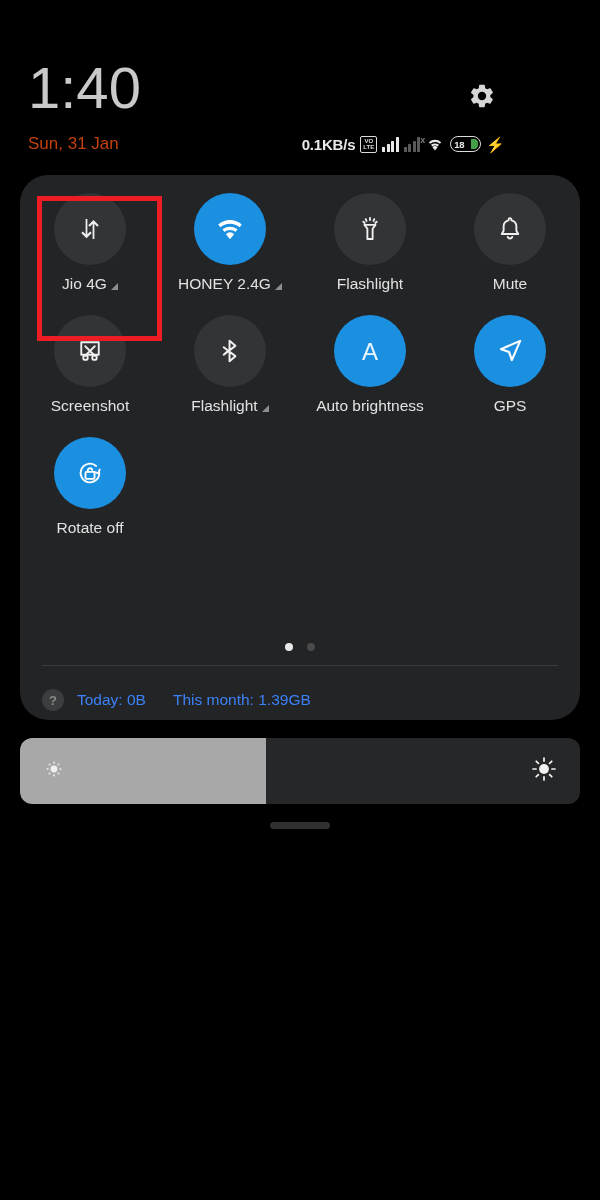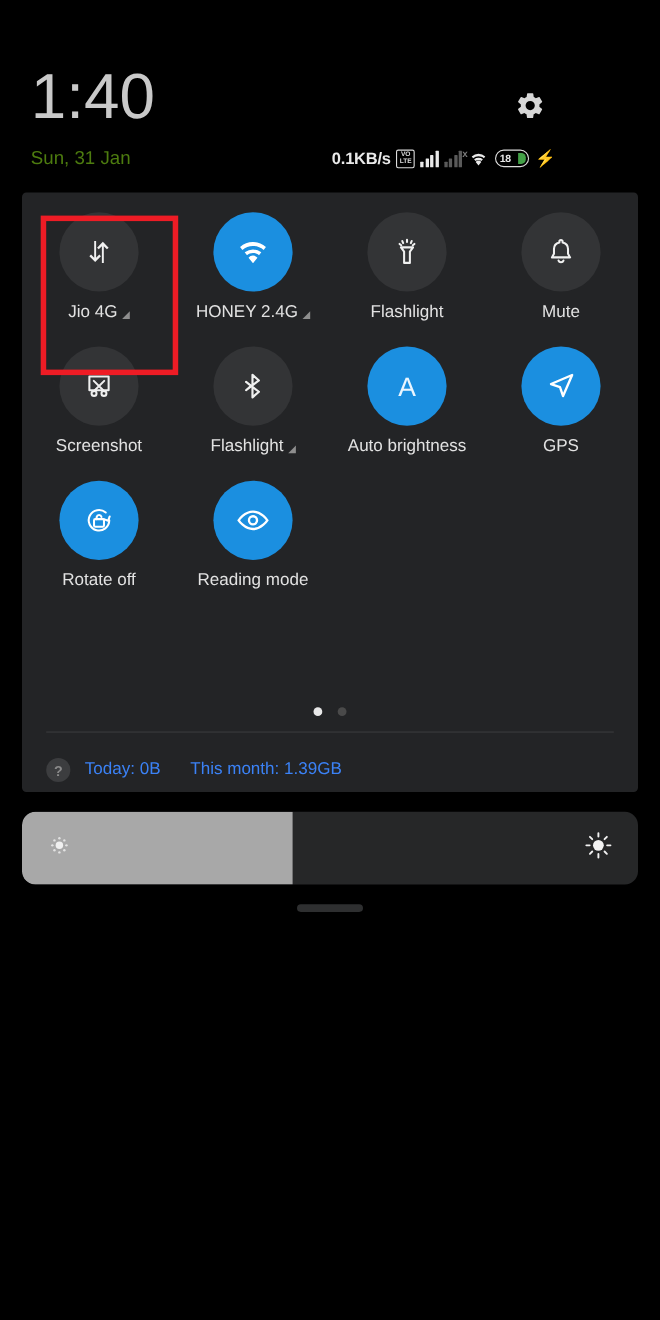--- a/index.html
+++ b/index.html
@@ -13,21 +13,21 @@
 
   
   .header { position:absolute; left:0; top:0; width:525px; height:175px; }
   .clock {
     position:absolute; left:28px; top:57px;
     font-size:58px; font-weight:400; color:#c9c9c9;
     letter-spacing:0px; line-height:62px;
   }
   .date {
     position:absolute; left:28px; top:134px;
-    font-size:17px; color:#4d7c0f; line-height:20px;
+    font-size:17px; color:#c2410c; line-height:20px;
   }
   .gear-btn {
     position:absolute; right:26px; top:79px;
     width:34px; height:34px; display:flex; align-items:center; justify-content:center;
   }
   .statusicons {
     position:absolute; right:20px; top:133px;
     display:flex; align-items:center; gap:5px; height:22px;
   }
   .net-speed { font-size:15px; font-weight:bold; color:#e9e9e9; letter-spacing:-0.2px; }
@@ -54,21 +54,21 @@
   .batt .lbl { font-size:9.5px; color:#e9e9e9; font-weight:bold; letter-spacing:-0.3px; }
   .batt .fill {
     position:absolute; right:2px; top:2px; bottom:2px; width:7px;
     background:#43a047; border-radius:0 4px 4px 0;
   }
   .bolt { font-size:15px; color:#e9e9e9; line-height:15px; }
 
   
   .panel {
     position:absolute; left:20px; top:175px; width:560px; height:545px;
-    background:#232426; border-radius:4px;
+    background:#232426; border-radius:28px;
   }
   .tiles {
     position:absolute; left:0; top:18px; width:560px;
     display:grid; grid-template-columns:repeat(4,1fr); row-gap:22px;
   }
   .tile { display:flex; flex-direction:column; align-items:center; }
   .circle {
     width:72px; height:72px; border-radius:50%;
     background:#333436; display:flex; align-items:center; justify-content:center;
   }
@@ -289,33 +289,20 @@
               <rect x="8.6" y="11.2" width="6.8" height="5.2" rx="0.9"></rect>
               <path d="M10.4 11.2V9.7a1.7 1.7 0 0 1 3.3 0"></path>
             </g>
           </svg>
         </div>
         <div class="lbl">
           <span>Rotate off</span>
         </div>
       </div>
 
-      <div class="tile">
-        <div class="circle on">
-          <svg width="34" height="34" viewBox="0 0 24 24">
-            <g stroke="#ffffff" stroke-width="1.5" fill="none">
-              <path d="M2.8 12S6.5 6.4 12 6.4 21.2 12 21.2 12 17.5 17.6 12 17.6 2.8 12 2.8 12z"></path>
-              <circle cx="12" cy="12" r="2.6"></circle>
-            </g>
-          </svg>
-        </div>
-        <div class="lbl">
-          <span>Reading mode</span>
-        </div>
-      </div>
 
     </div>
 
     <div class="dots">
       <span class="active"></span>
       <span></span>
     </div>
 
     <div class="divider"></div>
 

